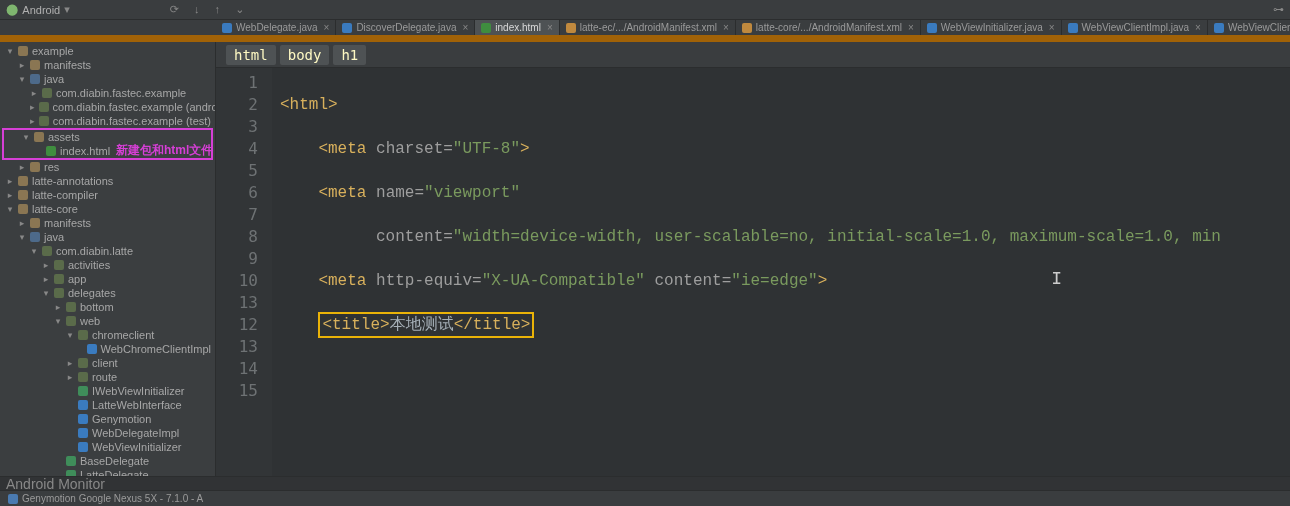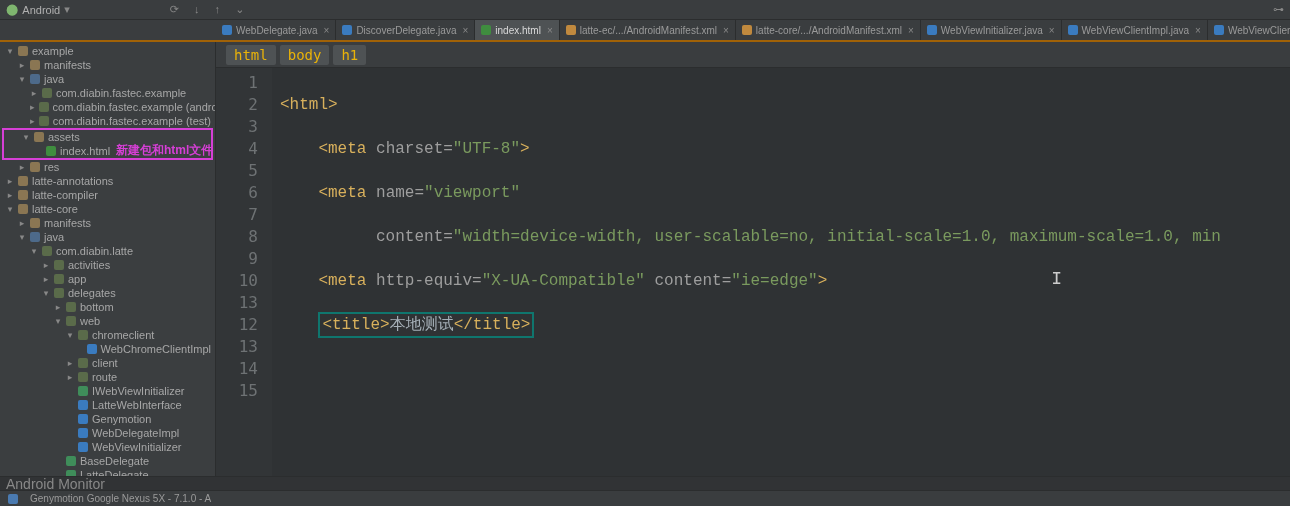--- a/index.html
+++ b/index.html
@@ -25,21 +25,21 @@
   .topbar .left { display: flex; align-items: center; gap: 8px; }
   .topbar .proj { display: flex; align-items: center; gap: 4px; color: #b0b0b0; }
   .topbar .toolicons { margin-left: 100px; color: #888; letter-spacing: 6px; }
   .topbar .right { margin-left: auto; color: #888; }
   .tabsrow {
     height: 22px;
     background: #3a3d3f;
     display: flex;
     align-items: stretch;
     padding-left: 216px;
-    border-bottom: 2px solid #a16207;
+    border-bottom: 7px solid #a16207;
     overflow: hidden;
   }
   .tab {
     display: flex;
     align-items: center;
     padding: 0 6px;
     border-right: 1px solid #2b2d2e;
     gap: 4px;
     color: #9a9a9a;
     white-space: nowrap;
@@ -91,37 +91,37 @@
     height: 14px;
     background: #313335;
     border-top: 1px solid #2b2d2e;
     color: #888;
     font-size: 14px;
     padding-left: 6px;
     line-height: 14px;
   }
   .statusbar { height: 16px; background: #3a3d3f; border-top: 1px solid #2b2d2e;
     display: flex; align-items: center; padding: 0 8px; color: #9a9a9a; font-size: 10px;}
-  .statusbar .dev { display:flex; align-items:center; gap:12px;}
+  .statusbar .dev { display:flex; align-items:center; gap:4px;}
   .dev-icon { width:10px;height:10px;background:#4a7ab0;border-radius:2px;}
 
   
   .editor { flex: 1; display: flex; flex-direction: column; background: #2f3234; }
   .breadcrumbs {
     height: 26px;
     display: flex;
     align-items: center;
     padding-left: 10px;
     gap: 4px;
     background: #3a3d3f;
     border-bottom: 1px solid #2b2d2e;
   }
   .bc-item {
     background: #4e5254;
-    color: #eab308;
+    color: #fef9c3;
     padding: 2px 8px;
     border-radius: 2px;
     font-size: 14px;
     font-family: Consolas, monospace;
   }
   .codewrap { flex: 1; display: flex; overflow: hidden; position: relative; }
   .gutter {
     width: 56px;
     background: #323537;
     text-align: right;
@@ -139,21 +139,21 @@
     line-height: 22px;
     color: #a6b0b8;
     white-space: pre;
     position: relative;
   }
   .t-tag { color: #d8b05c; }
   .t-attr { color: #9e9e9e; }
   .t-str { color: #7a9a5e; }
   .t-text { color: #a6b0b8; }
   .hl-box {
-    border: 2px solid #0f766e;
+    border: 2px solid #eab308;
     display: inline-block;
     padding: 0 2px;
     margin: -2px 0;
   }
   .cursor-ibeam {
     position: absolute;
     right: 228px;
     top: 200px;
     color: #ccc;
     font-size: 18px;

